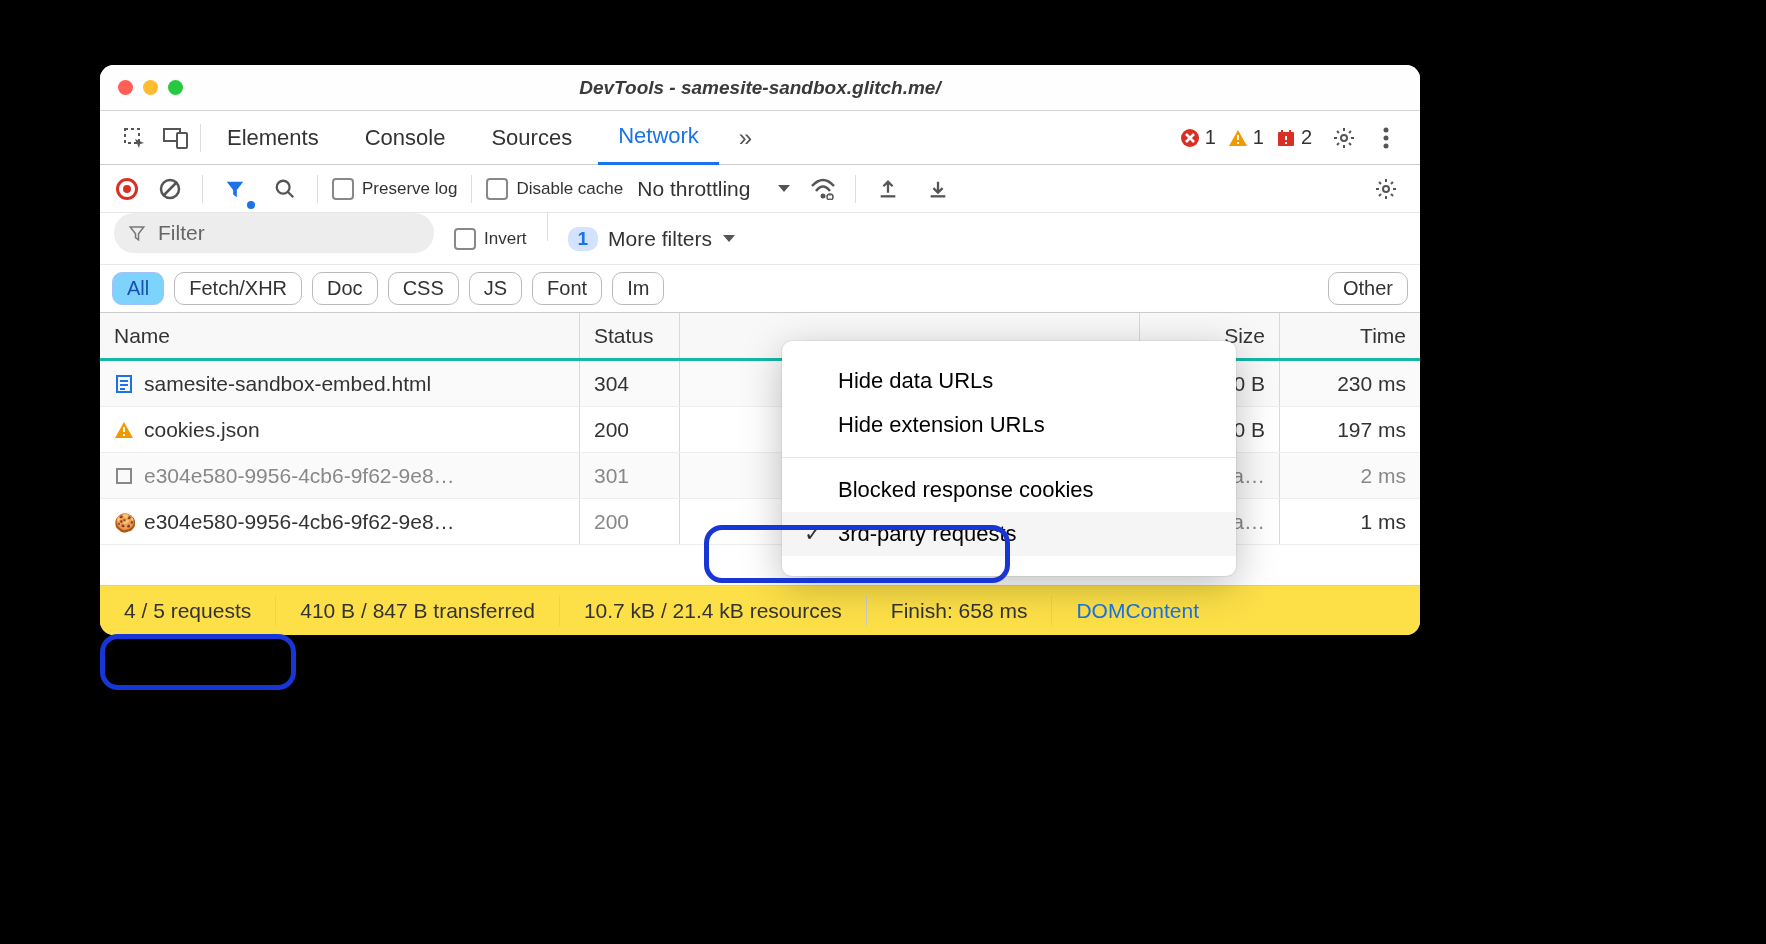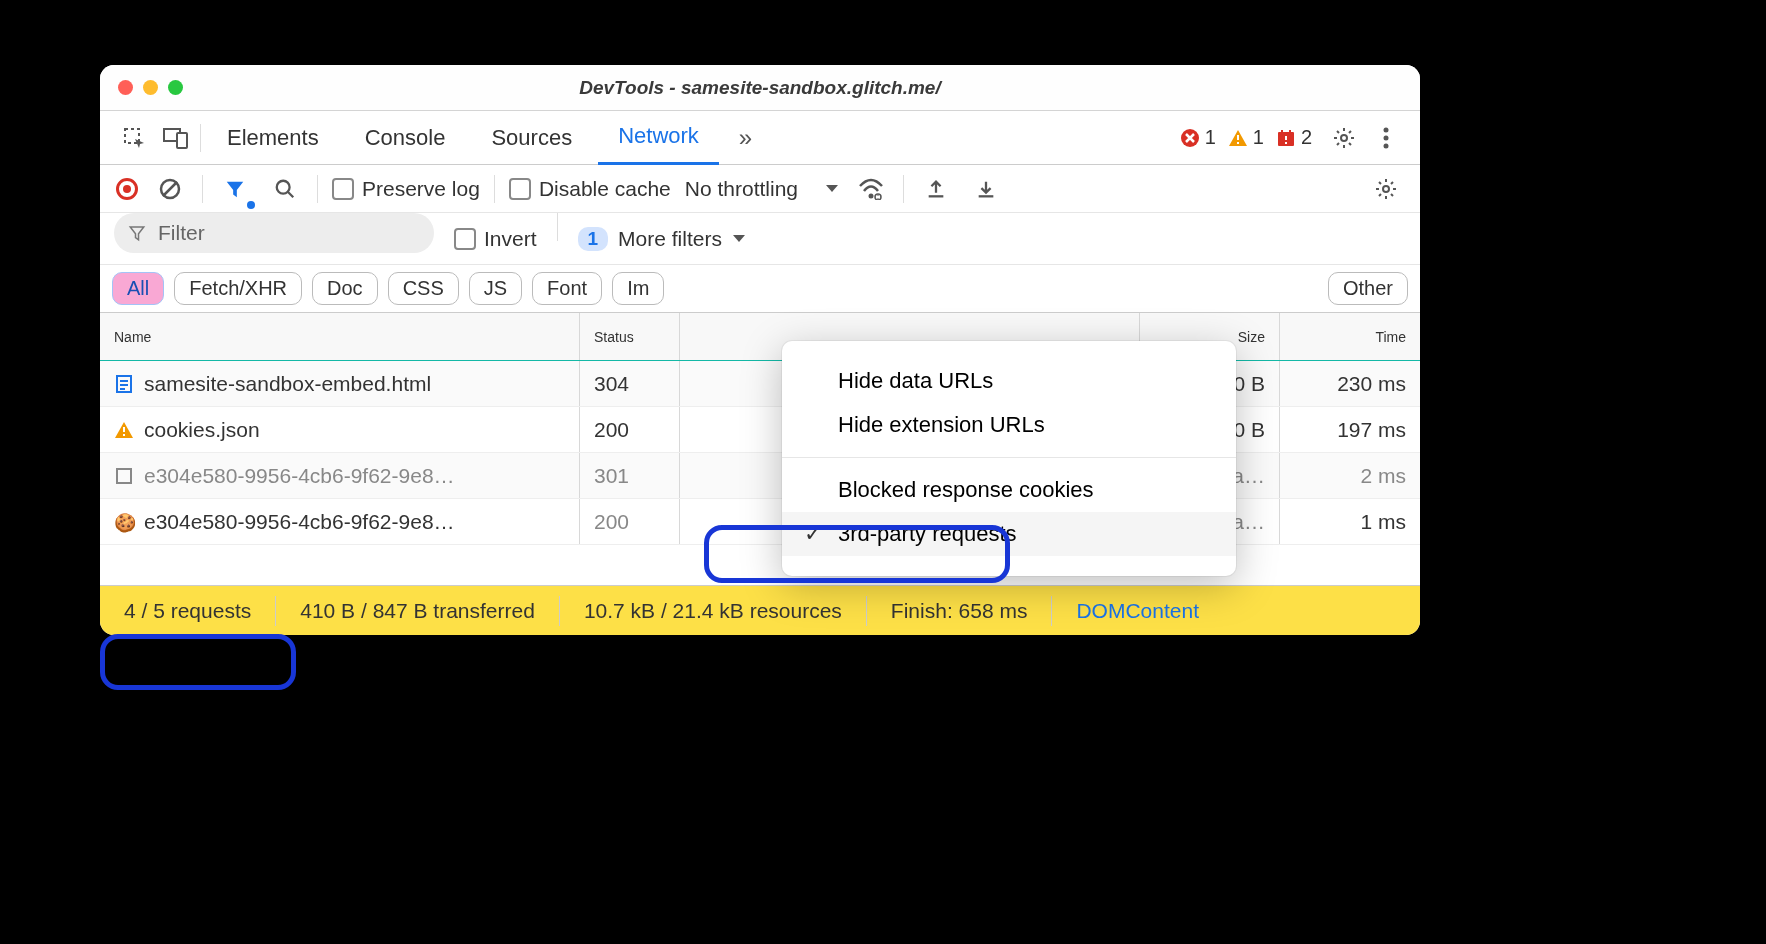--- a/index.html
+++ b/index.html
@@ -66,21 +66,21 @@
   .toolbar {
     height:48px; display:flex; align-items:center; gap:14px;
     padding:0 16px; border-bottom:1px solid #e6e6e6;
   }
   .vsep { width:1px; height:28px; background:#ddd; }
   .rec-btn { width:22px; height:22px; border:3px solid #d93025; border-radius:50%; position:relative; }
   .rec-btn::after { content:""; position:absolute; inset:4px; border-radius:50%; background:#d93025; }
   .clear-btn svg { width:24px; height:24px; }
   .funnel { color:#1a73e8; position:relative; }
   .funnel::after { content:""; position:absolute; right:-2px; bottom:-2px; width:8px; height:8px; background:#1a73e8; border-radius:50%; }
-  .chk { display:flex; align-items:center; gap:8px; font-size:21px; color:#333; }
+  .chk { display:flex; align-items:center; gap:8px; font-size:17px; color:#333; }
   .chk .box { width:22px; height:22px; border:2px solid #888; border-radius:4px; }
   .throttle { display:flex; align-items:center; gap:27px; font-size:21px; color:#333; }
   .toolbar-right { margin-left:auto; display:flex; align-items:center; gap:14px; }
 
   .filterbar {
     height:52px; display:flex; gap:20px;
     padding:0 14px; border-bottom:1px solid #e6e6e6;
   }
   .filter-pill {
     display:flex; align-items:center; gap:12px;
@@ -97,25 +97,25 @@
   }
 
   .chipsbar {
     height:48px; display:flex; align-items:center; gap:10px;
     padding:0 12px; border-bottom:1px solid #ccc;
   }
   .chip {
     border:1px solid #bbb; border-radius:10px; padding:4px 14px;
     font-size:20px; color:#333; cursor:pointer; background:#fff;
   }
-  .chip.active { background:#f9a8d4; border-color:#a3c3f7; color:#1a4fb3; }
+  .chip.active { background:#7dd3fc; border-color:#a3c3f7; color:#1a4fb3; }
 
   .table-head {
     height:48px; display:flex; align-items:center;
-    border-bottom:1px solid #14b8a6; font-size:14px; color:#333;
+    border-bottom:3px solid #14b8a6; font-size:21px; color:#333;
     background:#f8f8f8;
   }
   .col { padding:0 14px; display:flex; align-items:center; height:100%; border-right:1px solid #d8d8d8; }
   .col-name { width:480px; }
   .col-status { width:100px; }
   .col-gap { flex:1; }
   .col-size { width:140px; justify-content:flex-end; }
   .col-time { width:140px; justify-content:flex-end; border-right:none; }
 
   .row {

